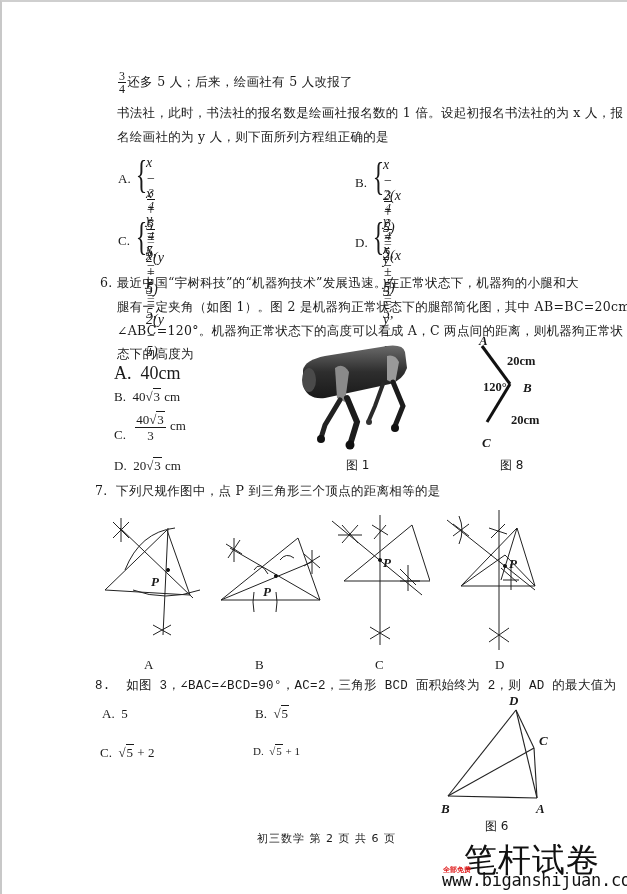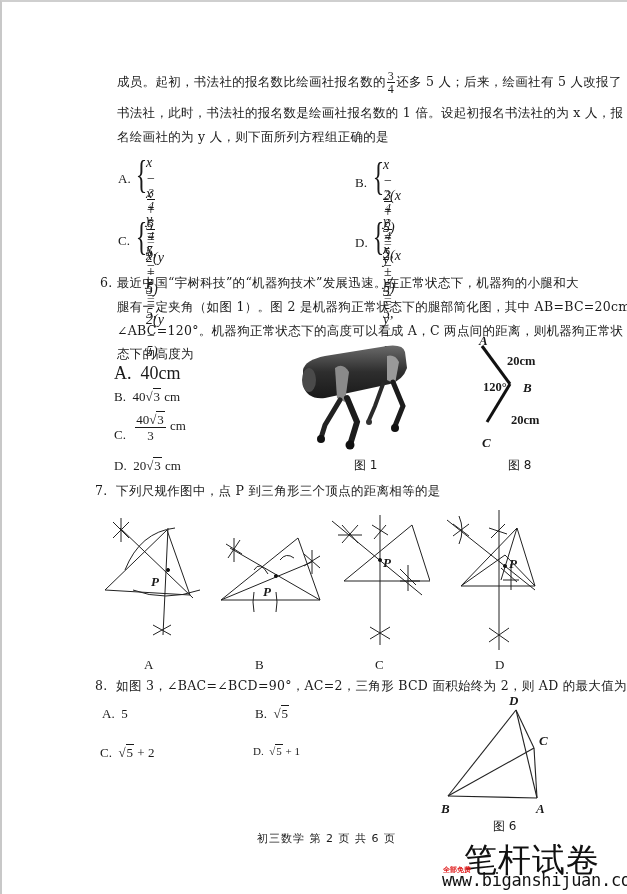--- a/index.html
+++ b/index.html
@@ -9,35 +9,35 @@
   .abs { position: absolute; }
   .txt { font-size: 12.5px; line-height: 16px; white-space: nowrap; letter-spacing: 0.3px; }
   .it { font-style: italic; font-family: "Liberation Serif", serif; }
   .frac { display: inline-flex; flex-direction: column; align-items: center; vertical-align: middle; font-family: "Liberation Serif", serif; font-size: 12px; line-height: 12px; margin: 0 1px; }
   .frac .num { border-bottom: 1px solid #1a1a1a; padding: 0 1px; }
   .math { font-family: "Liberation Serif", serif; font-size: 14px; }
   .brace { font-family: "Liberation Serif", serif; font-size: 40px; line-height: 40px; font-weight: 300; transform: scaleX(0.6); display: inline-block; }
   .opt-label { font-family: "Liberation Serif", serif; font-size: 13px; }
   .sqrt { display: inline-block; }
   .sqrt .rad { border-top: 1px solid #1a1a1a; padding: 0 1px; }
-  .caption { font-size: 12px; font-family: "DejaVu Sans", sans-serif; margin-left: 8px; }
+  .caption { font-size: 12px; font-family: "DejaVu Sans", sans-serif; }
   .fig-label { font-family: "Liberation Serif", serif; font-weight: bold; font-style: italic; font-size: 13px; }
   .fig-dim { font-family: "Liberation Serif", serif; font-weight: bold; font-size: 12.5px; }
   .footer { font-family: "DejaVu Sans", sans-serif; font-size: 11px; letter-spacing: 1px; }
   .wm-title { font-family: "DejaVu Sans", sans-serif; font-size: 33px; font-weight: 500; letter-spacing: 1px; color: #111; }
   .wm-url { font-family: "DejaVu Sans Mono", "Liberation Mono", monospace; font-size: 17px; color: #111; letter-spacing: -0.3px; }
   .wm-free { font-family: "DejaVu Sans", sans-serif; font-size: 7px; color: #e02020; font-weight: bold; }
 </style>
 </head>
 <body>
 
 <div class="page-frame"></div>
 
 <div class="abs txt" style="left:117px; top:70px;">
-  <span>成员。起初，书法社的报名数比绘画社报名数的</span><span class="frac">
+  <span class="frac">
       <span class="num">3</span>
       <span>4</span>
     </span><span>还多 5 人；后来，绘画社有 5 人改报了</span>
 </div>
 <div class="abs txt" style="left:117px; top:105px;">书法社，此时，书法社的报名数是绘画社报名数的 1 倍。设起初报名书法社的为 x 人，报</div>
 <div class="abs txt" style="left:117px; top:129px;">名绘画社的为 y 人，则下面所列方程组正确的是</div>
 
 <div class="abs" style="left:118px; top:153px;">
   <span class="abs opt-label" style="left:0; top:18px;">A.</span>
   <span class="abs brace" style="left:14px; top:2px;">{</span>
@@ -194,21 +194,21 @@
   <path d="M44 118 L64 132 M64 118 L44 132"></path>
   <circle cx="60" cy="56" r="1.6" fill="#111"></circle>
 </svg>
 <div class="abs fig-label" style="left:509px; top:556px;">P</div>
 
 <div class="abs math" style="left:144px; top:657px; font-size:13px;">A</div>
 <div class="abs math" style="left:255px; top:657px; font-size:13px;">B</div>
 <div class="abs math" style="left:375px; top:657px; font-size:13px;">C</div>
 <div class="abs math" style="left:495px; top:657px; font-size:13px;">D</div>
 
-<div class="abs txt" style="left:95px; top:678px;">
+<div class="abs txt" style="left:95px; top:678px;font-family:Liberation Mono, monospace;">
   <span>8.</span>&nbsp;
   <span>如图 3，∠BAC=∠BCD=90°，AC=2，三角形 BCD 面积始终为 2，则 AD 的最大值为</span>
 </div>
 
 <div class="abs math" style="left:102px; top:706px; font-size:13px;">
   <span>A.</span>&nbsp;
   <span>5</span>
 </div>
 <div class="abs math" style="left:255px; top:706px; font-size:13px;">
   <span>B.</span>&nbsp;

